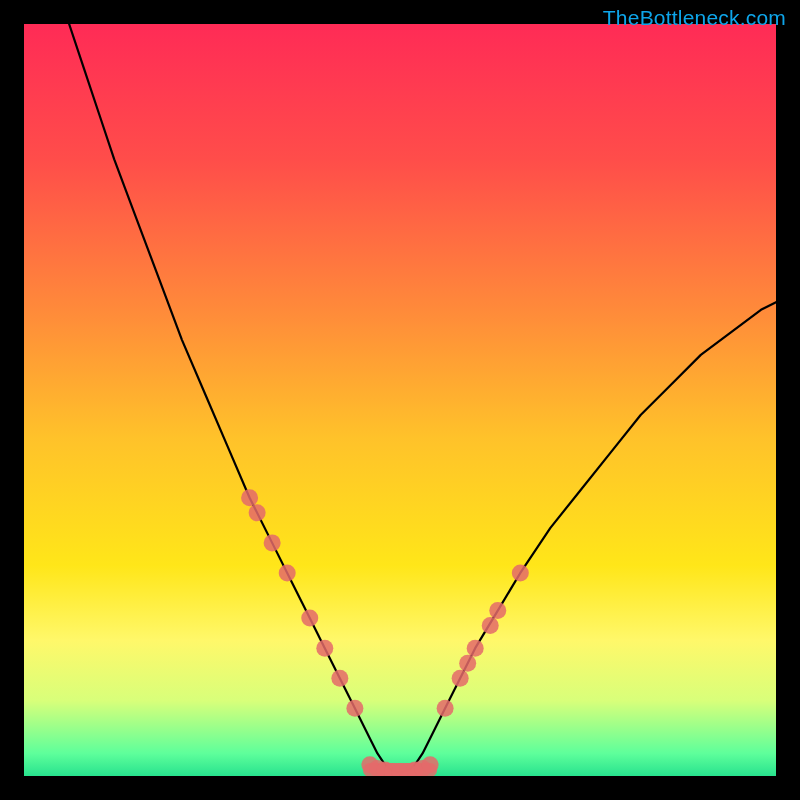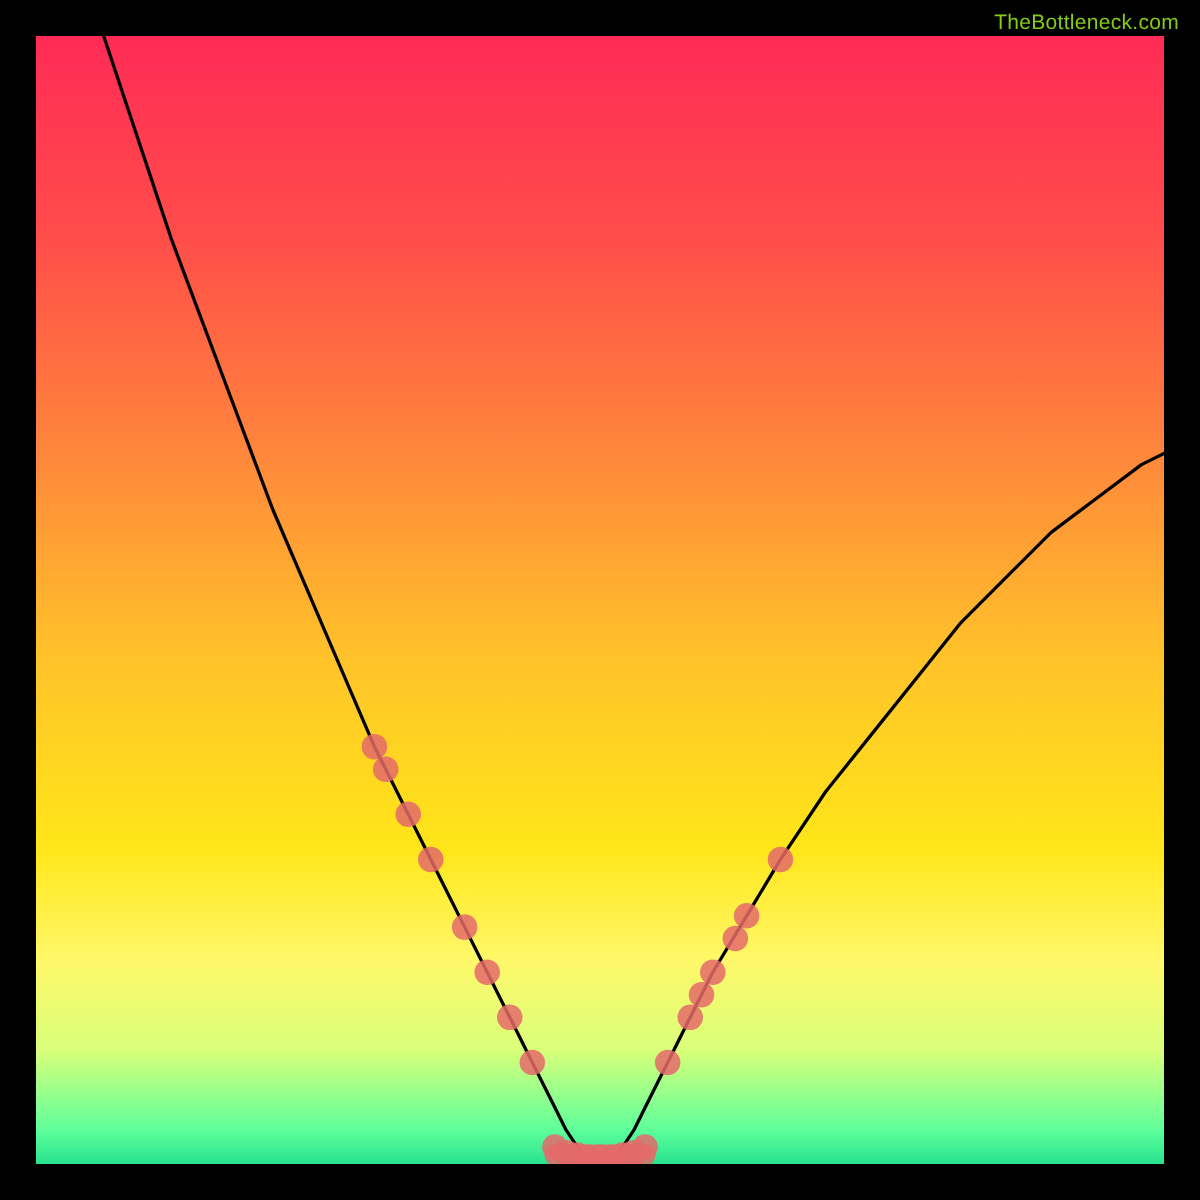--- a/index.html
+++ b/index.html
@@ -23,22 +23,22 @@
     position: absolute;
     left: 0;
     top: 0;
     width: 752px;
     height: 752px;
   }
   .watermark {
     position: absolute;
     top: 6px;
     right: 14px;
-    color: #84cc16;
-    font-size: 14px;
+    color: #0ea5e9;
+    font-size: 21px;
     letter-spacing: 0.2px;
     font-weight: 500;
   }
   svg { display: block; }
 </style>
 </head>
 <body>
 
 <div class="frame">
   <svg class="plot" viewBox="0 0 752 752" preserveAspectRatio="none">

